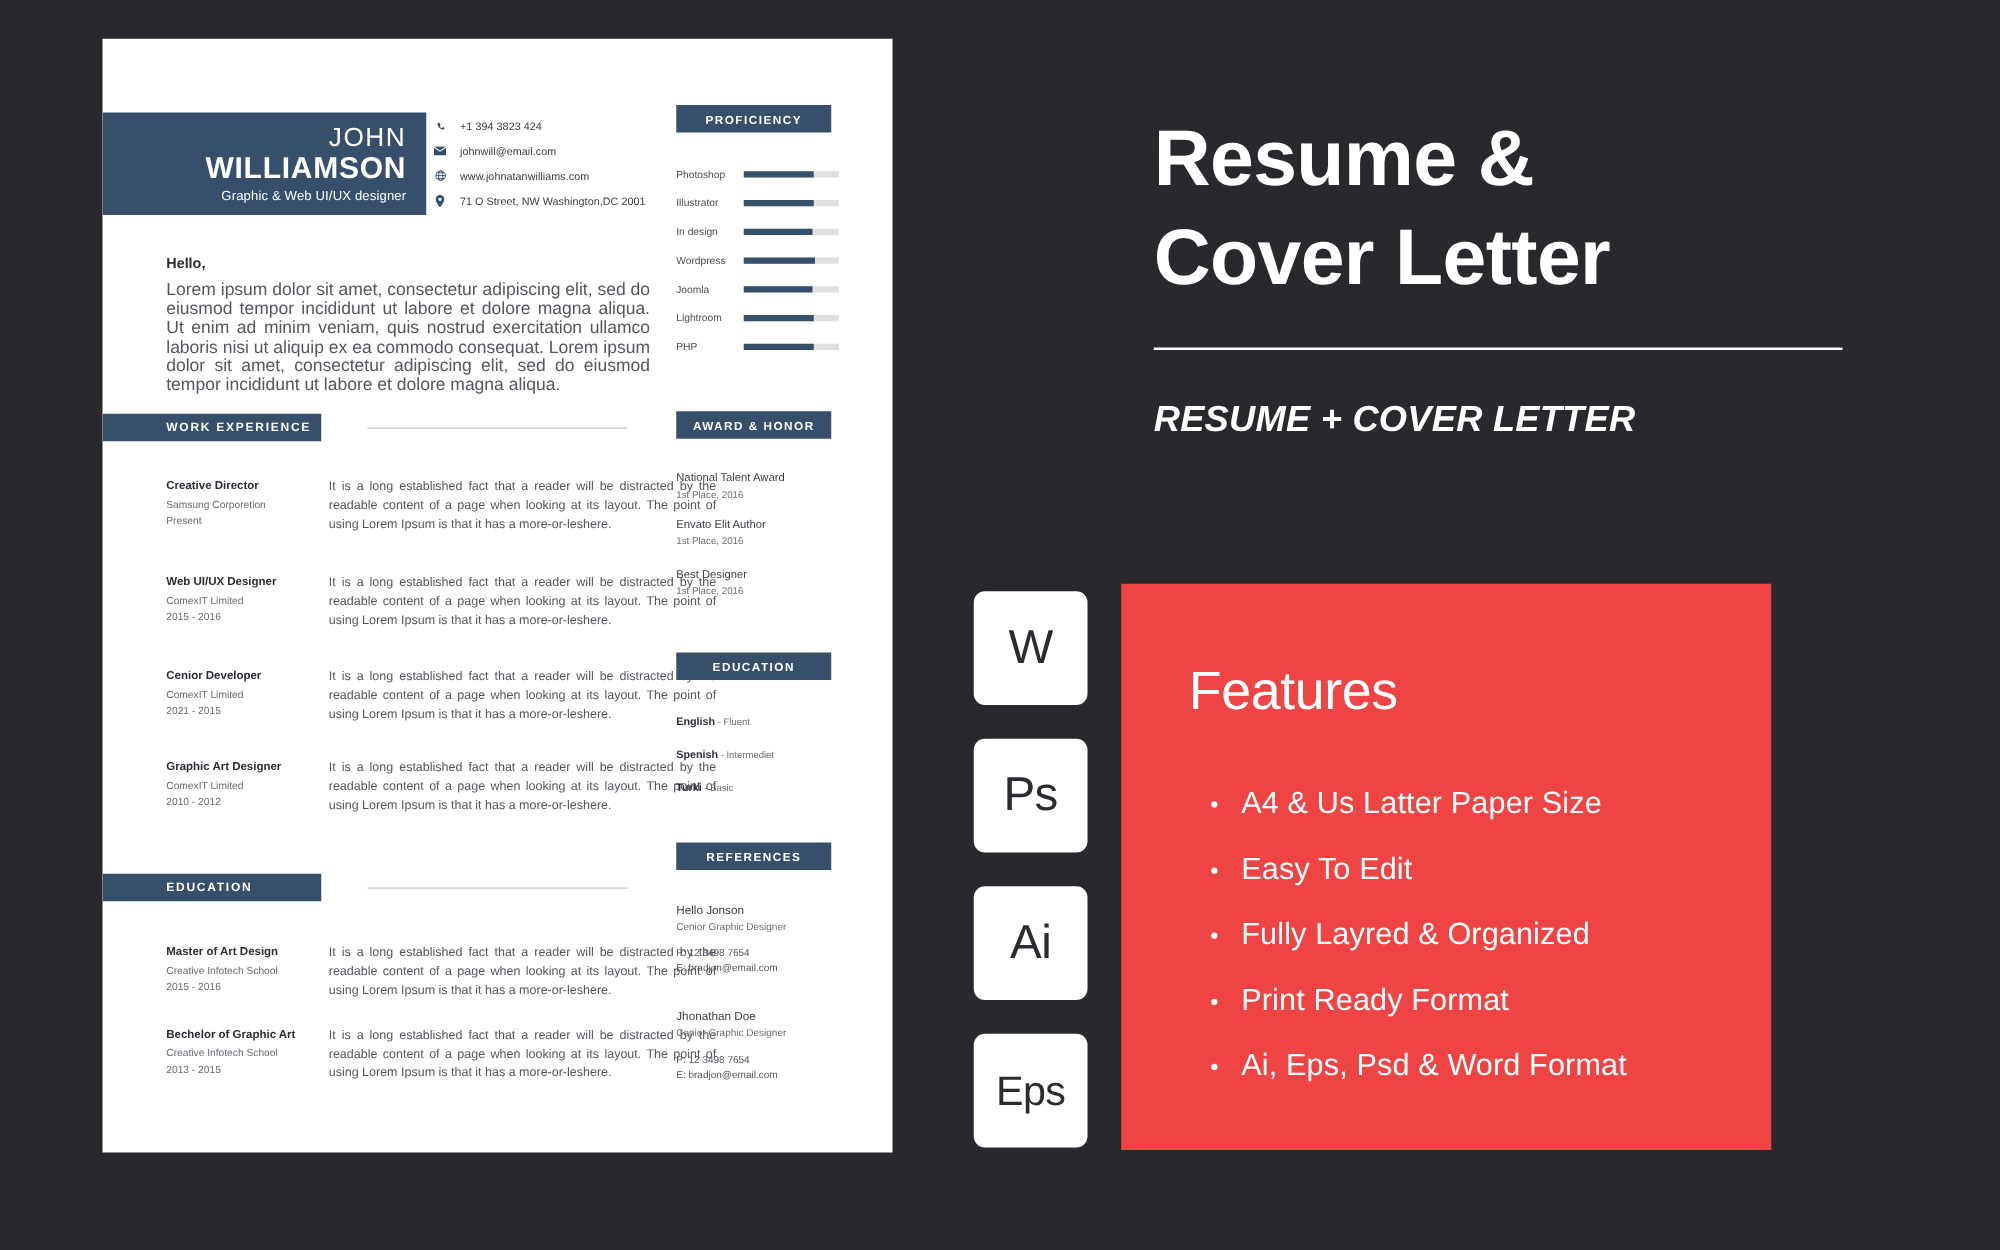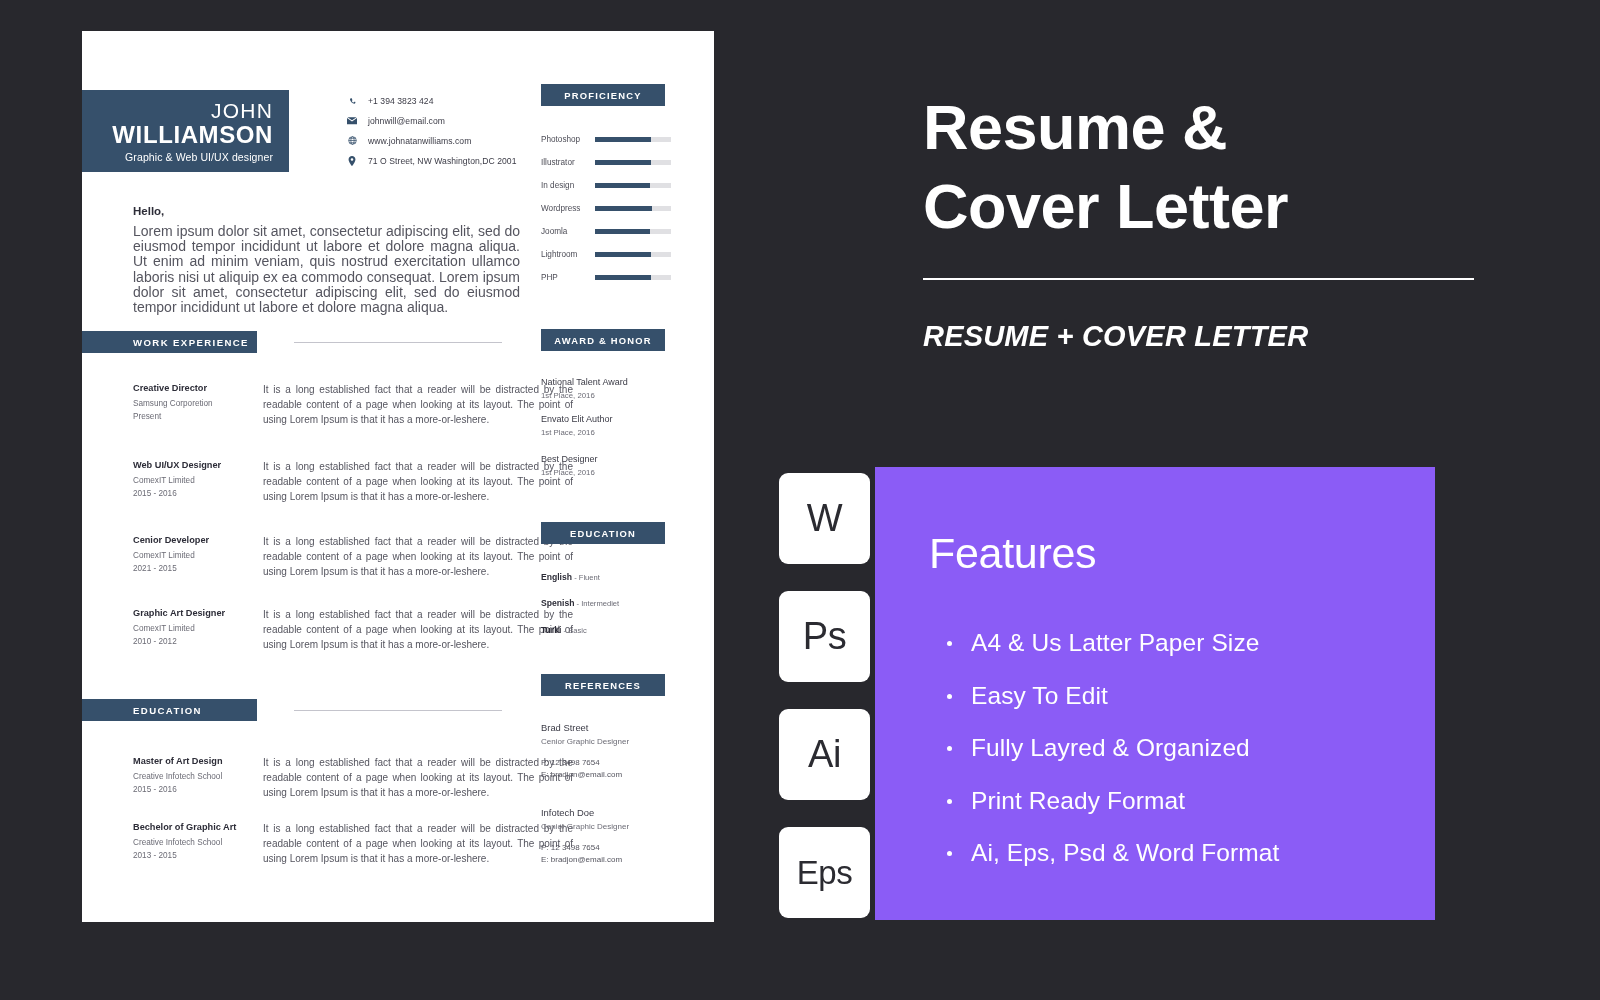--- a/index.html
+++ b/index.html
@@ -27,21 +27,21 @@
     width: 632px;
     height: 891px;
     background: #ffffff;
     overflow: hidden;
   }
 
   .navy-header {
     position: absolute;
     left: 0;
     top: 59px;
-    width: 207px;
+    width: 259px;
     height: 82px;
     background: #36506b;
     color: #ffffff;
     text-align: right;
     padding: 9px 16px 0 0;
   }
   .navy-header .first-name {
     font-size: 21px;
     font-weight: 400;
     letter-spacing: 1.2px;
@@ -290,25 +290,25 @@
     color: #2b2b31;
     font-size: 38px;
     font-weight: 400;
     letter-spacing: -0.5px;
   }
   .badge.small { font-size: 33px; }
 
   
   .features-panel {
     position: absolute;
-    left: 875px;
+    left: 897px;
     top: 467px;
-    width: 560px;
+    width: 520px;
     height: 453px;
-    background: #8b5cf6;
+    background: #ef4444;
   }
   .features-title {
     position: absolute;
     left: 54px;
     top: 62px;
     color: #ffffff;
     font-size: 43px;
     font-weight: 400;
     letter-spacing: -0.3px;
   }
@@ -523,28 +523,28 @@
     <div class="lang-item" style="top:567px">
       <span>Spenish</span><span class="lvl"> - </span><span class="lvl">Intermediet</span>
     </div>
     <div class="lang-item" style="top:594px">
       <span>Turki</span><span class="lvl"> - </span><span class="lvl">Basic</span>
     </div>
 
     <div class="side-bar-title" style="top:643px">REFERENCES</div>
 
     <div class="ref-item" style="top:690px">
-      <div class="rname">Brad Street</div>
+      <div class="rname">Hello Jonson</div>
       <div class="rrole">Cenior Graphic Designer</div>
       <div class="rline" style="margin-top:8px">P: 12 3498 7654</div>
       <div class="rline">E: bradjon@email.com</div>
     </div>
 
     <div class="ref-item" style="top:775px">
-      <div class="rname">Infotech Doe</div>
+      <div class="rname">Jhonathan Doe</div>
       <div class="rrole">Cenior Graphic Designer</div>
       <div class="rline" style="margin-top:8px">P: 12 3498 7654</div>
       <div class="rline">E: bradjon@email.com</div>
     </div>
 
   </div>
 
   <div class="promo-title">
     <div>Resume &amp;</div>
     <div>Cover  Letter</div>

